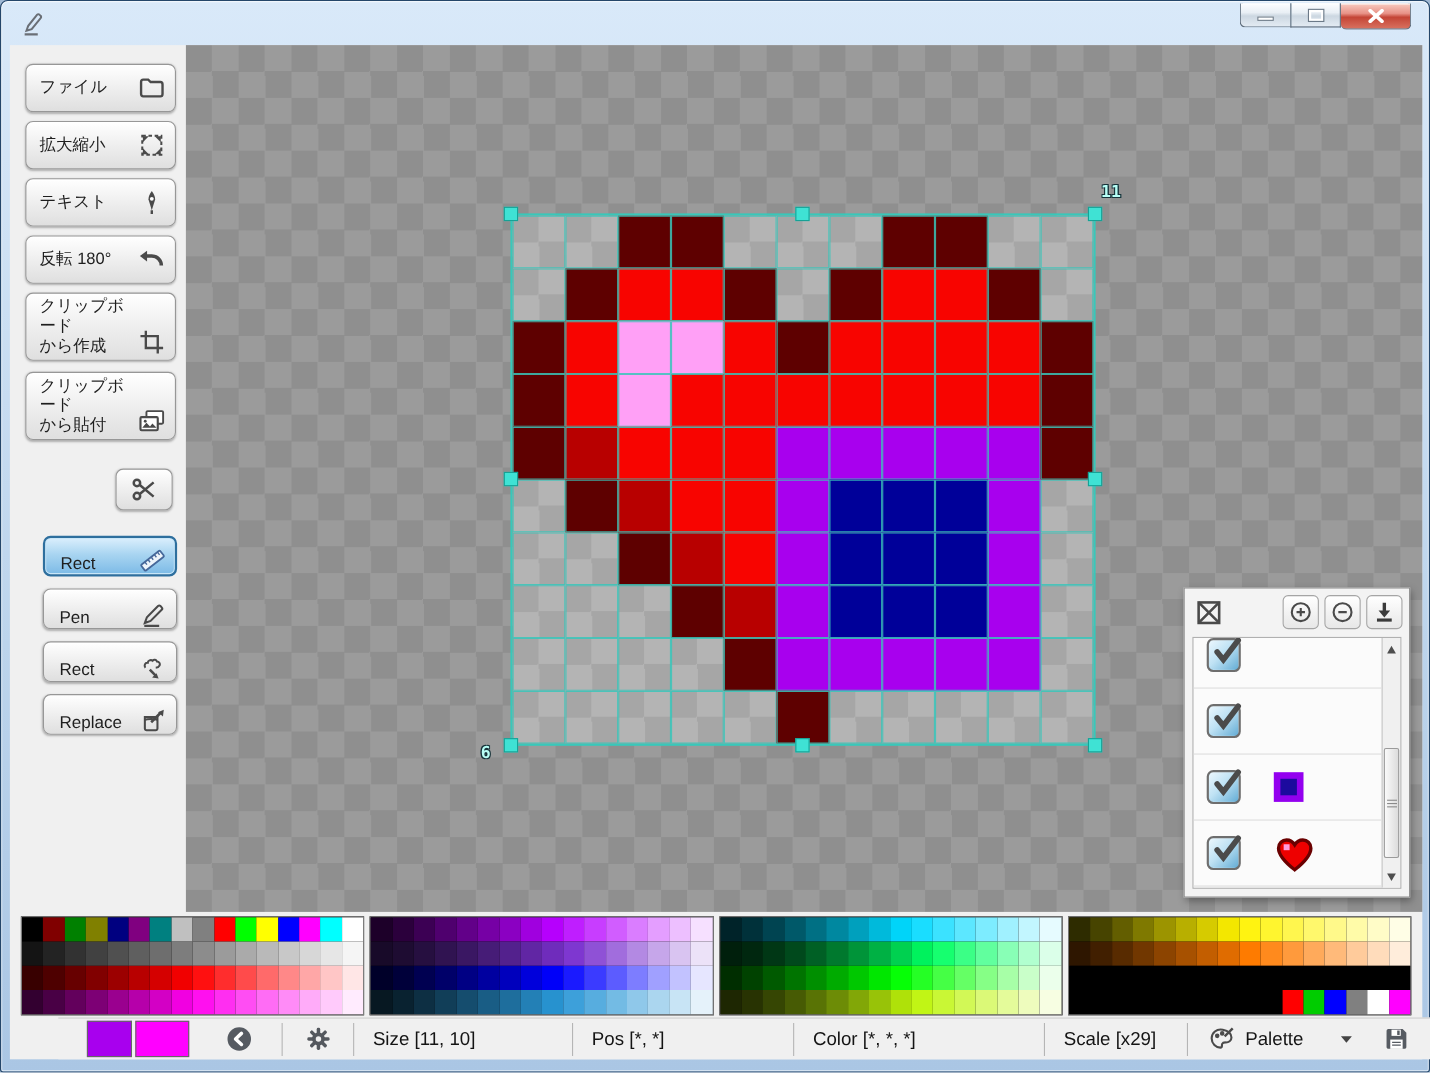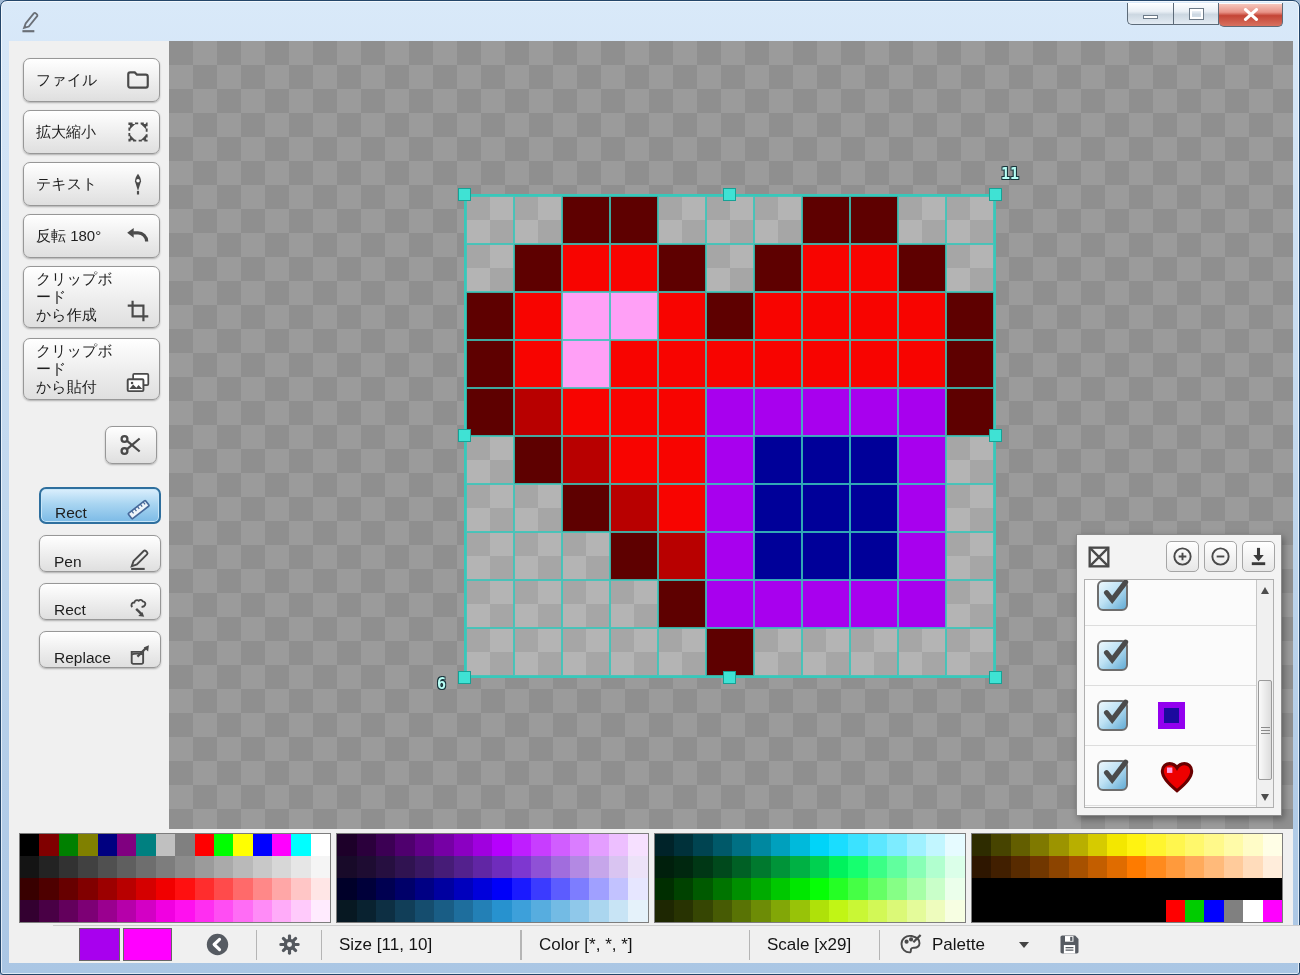--- a/index.html
+++ b/index.html
@@ -734,20 +734,21 @@
               <rect x="10.6" y="3" width="2.8" height="18" rx="1.2" transform="rotate(90 12 12)"></rect>
               <rect x="10.6" y="3" width="2.8" height="18" rx="1.2" transform="rotate(135 12 12)"></rect>
               <circle cx="12" cy="12" r="5.2"></circle>
             </g>
             <circle cx="12" cy="12" r="2.2" fill="#f0f0f0"></circle>
           </svg>
         </div>
       <div class="sep" style="margin-left:17px"></div>
       <div class="st-cell c-size">Size [11, 10]</div>
       <div class="sep"></div>
+      <div class="st-cell c-pos">Pos [*, *]</div>
       <div class="sep"></div>
       <div class="st-cell c-color">Color [*, *, *]</div>
       <div class="sep"></div>
       <div class="st-cell c-scale">Scale [x29]</div>
       <div class="sep"></div>
       <div class="st-cell c-pal">
         <span class="st-btn" id="palIcon" style="width:27px;height:27px;margin-left:0">
             <svg viewBox="0 0 24 24" fill="none" stroke="#4a4a4a" stroke-width="1.7">
               <path d="M13 4.5C8 3.5 4 7 4 11.5 4 16 7.5 19 11 19c2 0 1-2 1.5-3 .4-.8 1.2-1.2 2.5-1.2 2.8.2 5-1.3 5-4C20 7.5 17 5.3 13 4.5z"></path>
               <circle cx="8.5" cy="9.5" r="1" fill="#4a4a4a"></circle>

